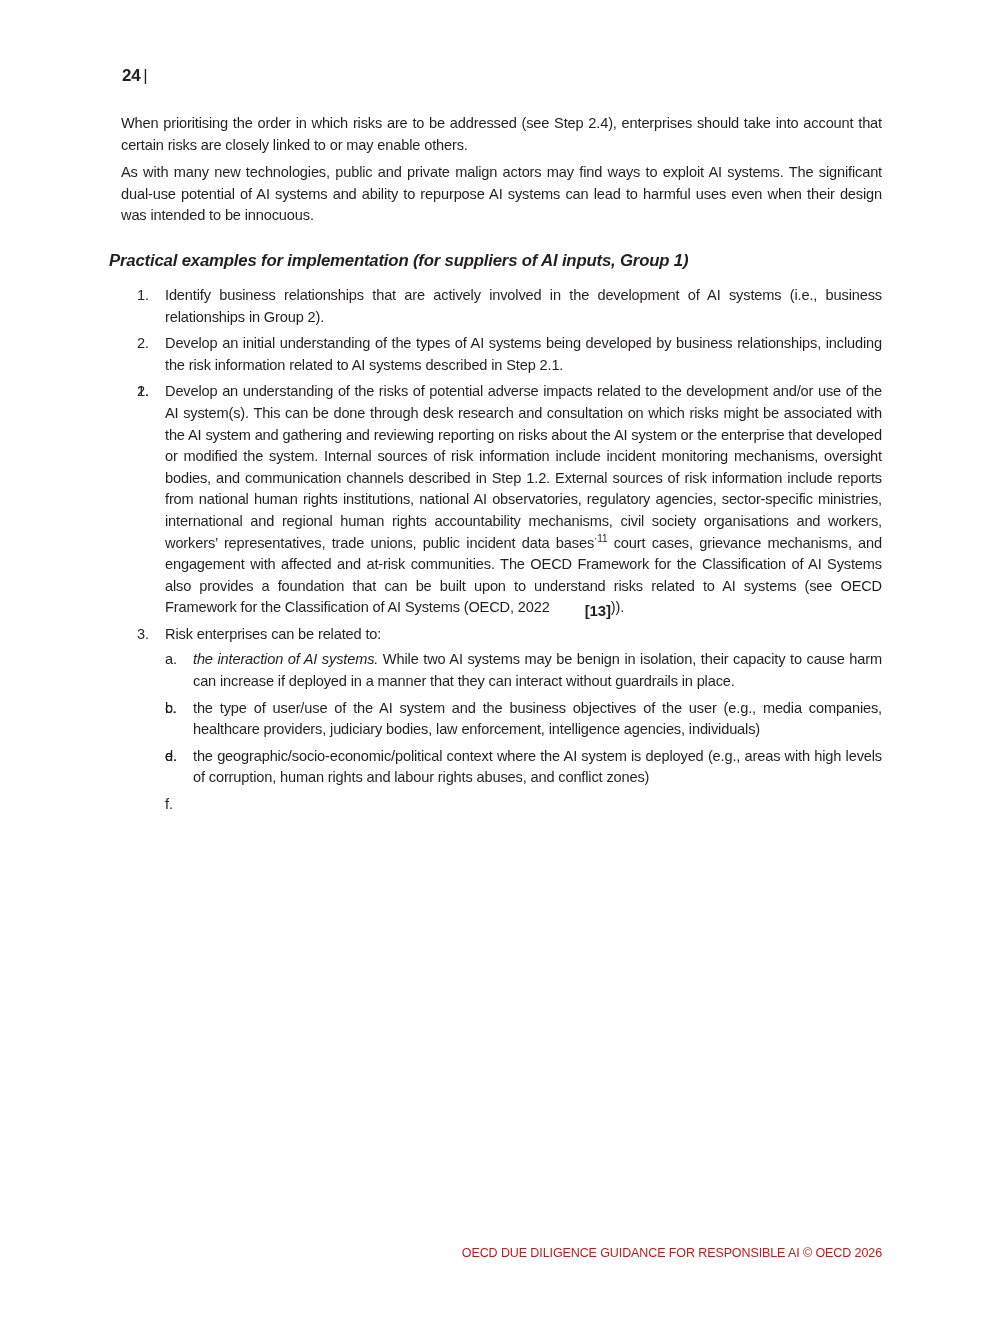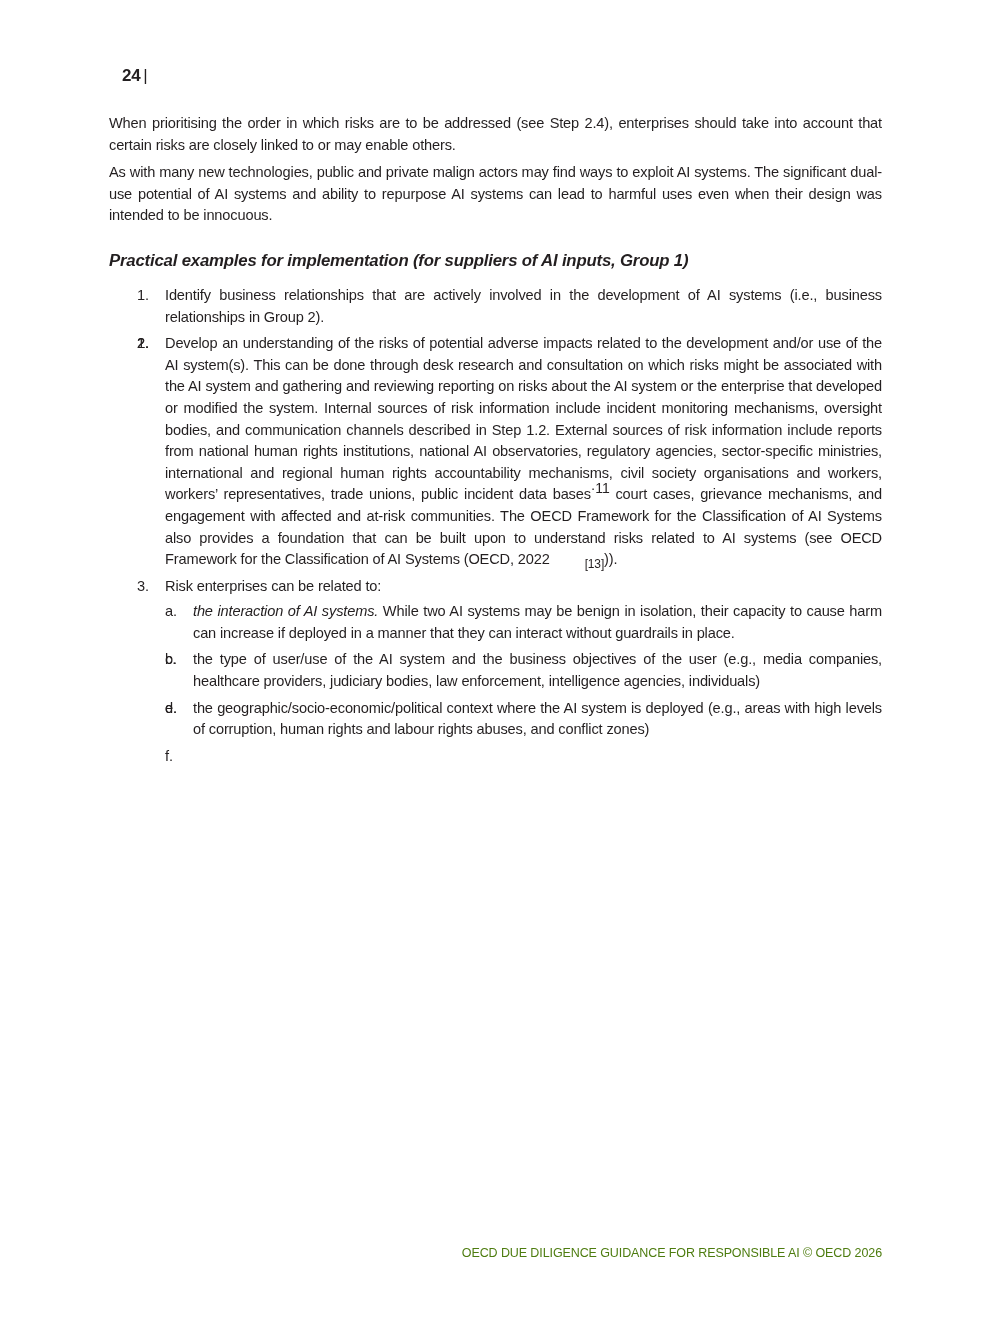--- a/index.html
+++ b/index.html
@@ -9,37 +9,37 @@
     }
     .page-num {
       position: absolute; left: 109px; top: 66px;
       font-size: 17px; font-weight: bold; letter-spacing: -0.3px; margin-left: 13px;
     }
     .page-num .bar { font-weight: normal; margin-left: 3px; }
     .content {
       position: absolute; left: 109px; top: 113px; width: 773px;
       font-size: 14.6px; line-height: 21.6px; letter-spacing: -0.15px;
     }
-    p.body { margin: 0 0 6px 0; text-align: justify; }
+    p.body { margin: 0 0 6px 12px; text-align: justify; }
     h2 {
       font-size: 16.8px; font-weight: bold; font-style: italic; line-height: 24px;
       margin: 22px 0 12px 0; letter-spacing: -0.2px; width: 720px;
     }
     ol.num { list-style: none; margin: 0; padding: 0; }
     ol.num > li { position: relative; padding-left: 56px; margin-bottom: 5px; text-align: justify; }
     ol.num > li > .marker { position: absolute; left: 28px; top: 0; }
     ol.alpha { list-style: none; margin: 4px 0 0 0; padding: 0; }
     ol.alpha > li { position: relative; padding-left: 28px; margin-bottom: 5px; text-align: justify; }
     ol.alpha > li > .marker { position: absolute; left: 0; top: 0; }
-    sup.fn { font-size: 14px; vertical-align: super; line-height: 0; }
-    sub.ref { font-size: 12px; font-weight: normal; vertical-align: sub; line-height: 0; padding-left: 35px; }
+    sup.fn { font-size: 10px; vertical-align: super; line-height: 0; }
+    sub.ref { font-size: 15px; font-weight: bold; vertical-align: sub; line-height: 0; padding-left: 35px; }
     em { font-style: italic; }
     .footer {
       position: absolute; right: 110px; top: 1246px;
-      font-size: 12.5px; letter-spacing: -0.1px; color: #4d7c0f;
+      font-size: 12.5px; letter-spacing: -0.1px; color: #b91c1c;
     }
   </style>
 </head>
 <body>
 
 <div class="page-num">
   <span>24</span><span class="bar">|</span>
 </div>
 
 <div class="content">
@@ -47,20 +47,21 @@
   <p class="body">As with many new technologies, public and private malign actors may find ways to exploit AI systems. The significant dual-use potential of AI systems and ability to repurpose AI systems can lead to harmful uses even when their design was intended to be innocuous.</p>
 
   <h2>Practical examples for implementation (for suppliers of AI inputs, Group 1)</h2>
   <ol class="num">
     <li>
       <span class="marker">1.</span>
       <span>Identify business relationships that are actively involved in the development of AI systems (i.e., business relationships in Group 2).</span>
     </li>
     <li>
       <span class="marker">2.</span>
+      <span>Develop an initial understanding of the types of AI systems being developed by business relationships, including the risk information related to AI systems described in Step 2.1.</span>
     </li>
   </ol>
 
   <ol class="num">
     <li>
       <span class="marker">1.</span>
     </li>
     <li>
       <span class="marker">2.</span>
       <span>Develop an understanding of the risks of potential adverse impacts related to the development and/or use of the AI system(s). This can be done through desk research and consultation on which risks might be associated with the AI system and gathering and reviewing reporting on risks about the AI system or the enterprise that developed or modified the system. Internal sources of risk information include incident monitoring mechanisms, oversight bodies, and communication channels described in Step 1.2. External sources of risk information include reports from national human rights institutions, national AI observatories, regulatory agencies, sector-specific ministries, international and regional human rights accountability mechanisms, civil society organisations and workers, workers’ representatives, trade unions, public incident data bases</span><sup class="fn">·11</sup><span> court cases, grievance mechanisms, and engagement with affected and at-risk communities. The OECD Framework for the Classification of AI Systems also provides a foundation that can be built upon to understand risks related to AI systems (see OECD Framework for the Classification of AI Systems (OECD, 2022</span><sub class="ref">[13]</sub><span>)).</span>

